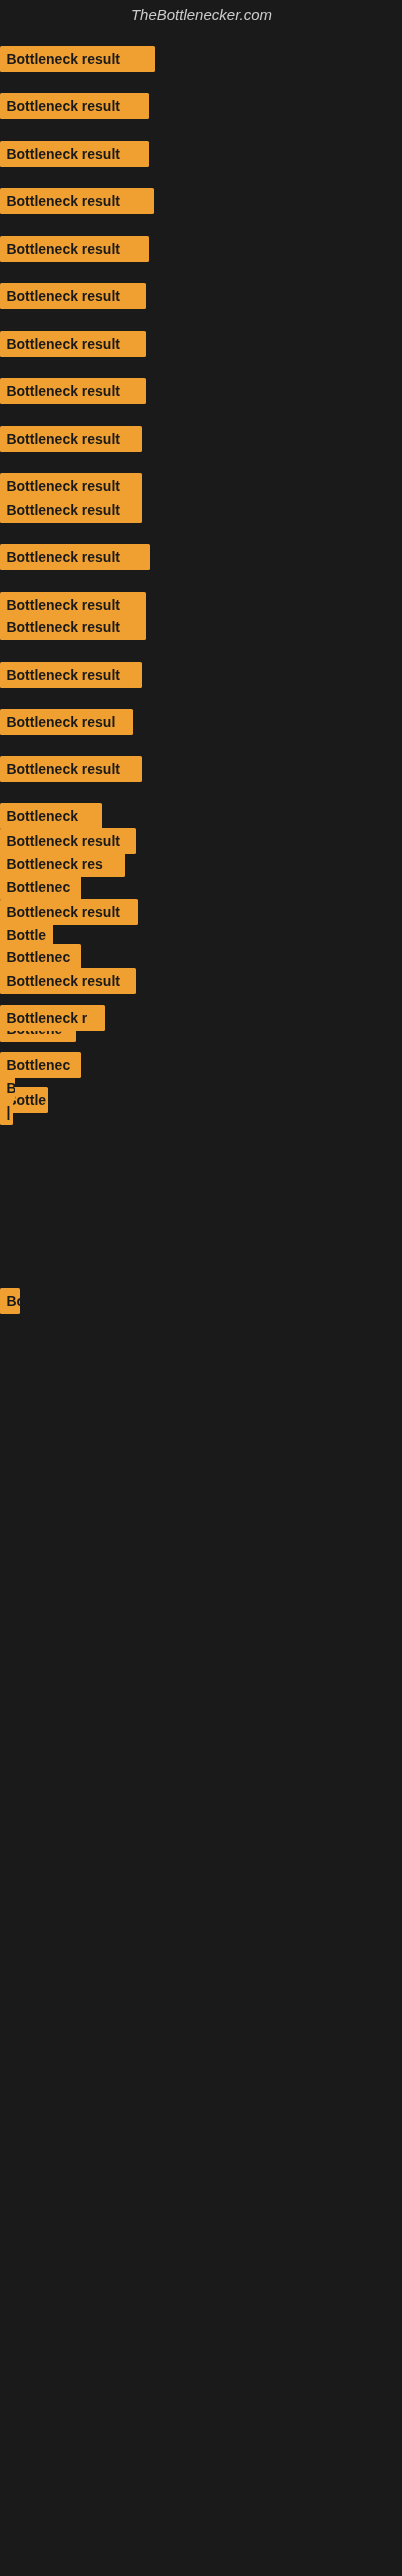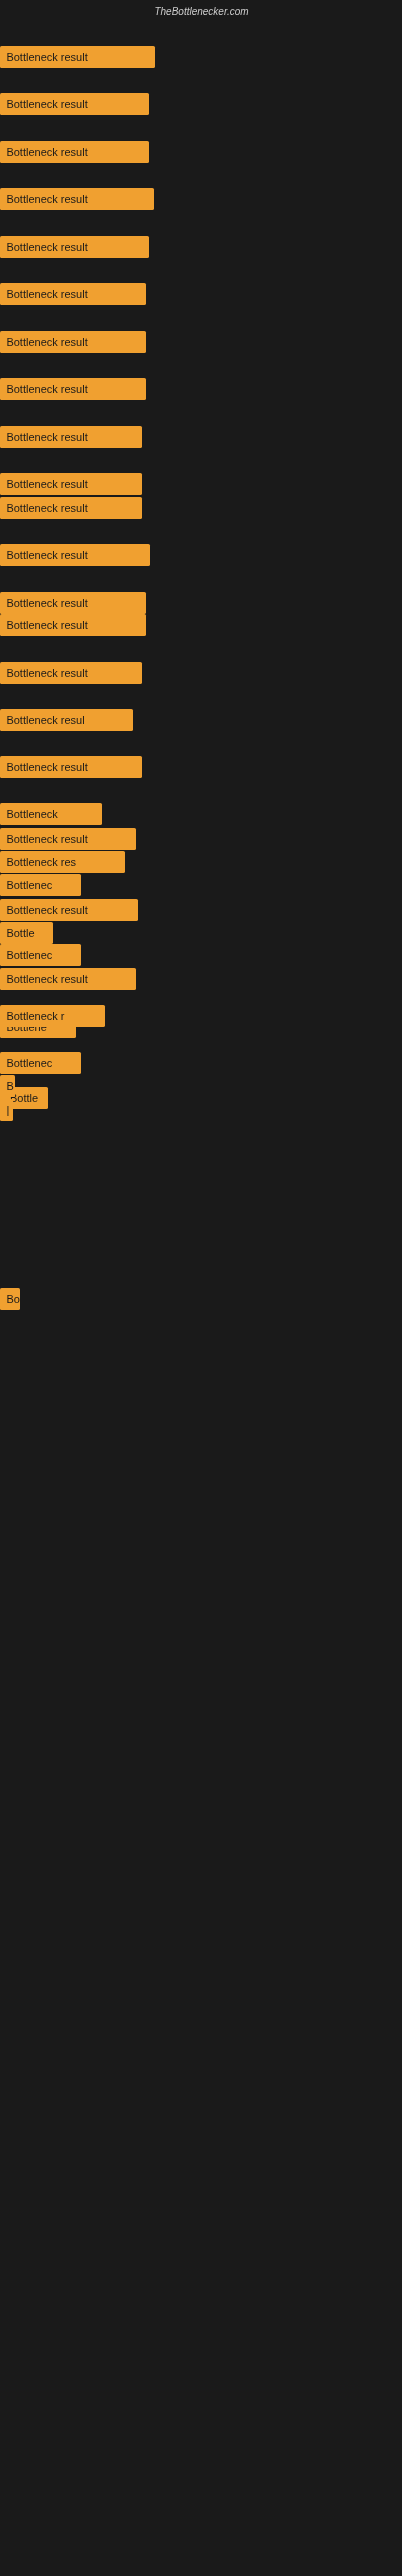--- a/index.html
+++ b/index.html
@@ -10,31 +10,31 @@
     body {
       width: 403px;
       min-height: 2576px;
       background-color: #1a1a1a;
       font-family: Arial, sans-serif;
       position: relative;
     }
     .site-title {
       text-align: center;
       color: #cccccc;
-      font-size: 10px;
+      font-size: 15px;
       padding: 6.4px 0;
       font-style: italic;
     }
     .bottleneck-item {
       position: absolute;
       left: 0;
       background-color: #f0a030;
       color: #1a1a1a;
-      font-size: 11px;
-      font-weight: normal;
+      font-size: 14px;
+      font-weight: bold;
       padding: 4.8px 6.4px;
       border-radius: 1.6px;
       white-space: nowrap;
       overflow: hidden;
     }
   </style>
 </head>
 <body>
 
 <div class="site-title">TheBottlenecker.com</div>

